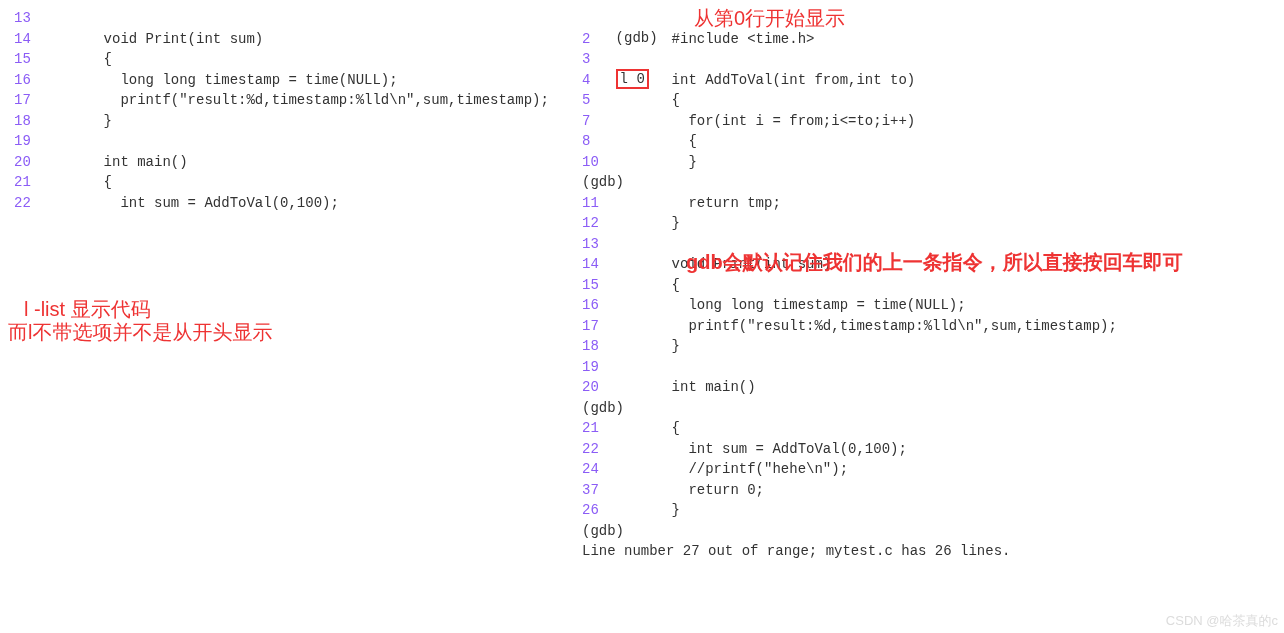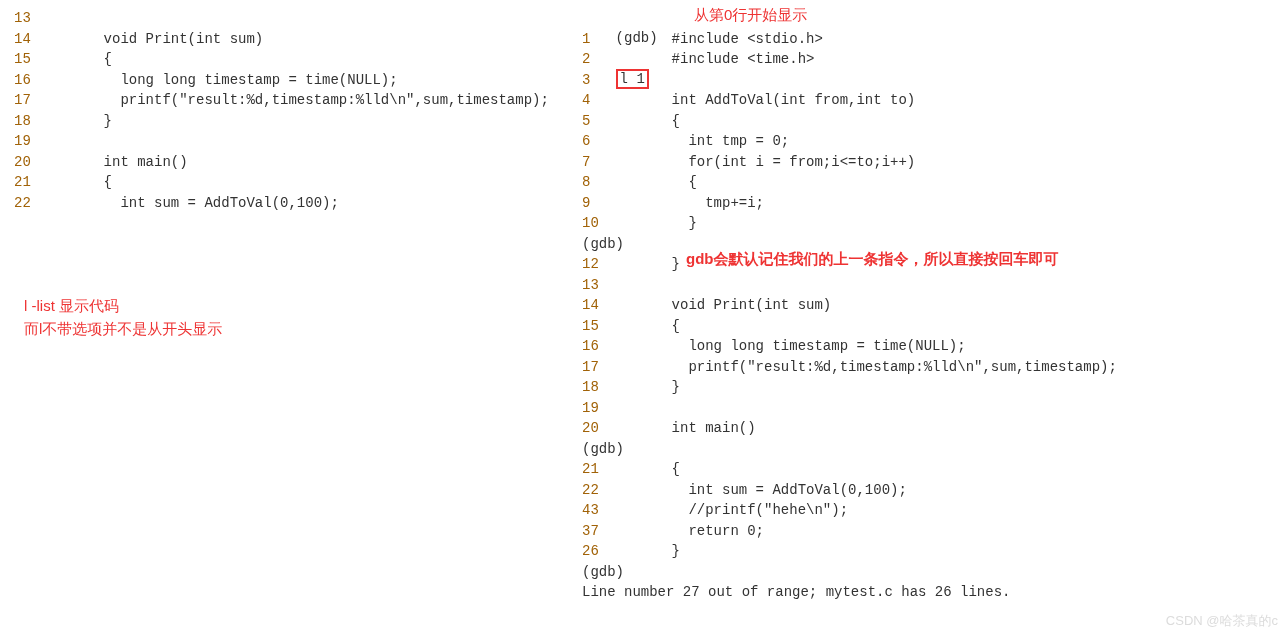--- a/index.html
+++ b/index.html
@@ -20,45 +20,45 @@
     }
     .left  { left: 14px;  width: 560px; }
     .right { left: 582px; width: 700px; }
     .row {
       white-space: pre;
       height: 20.5px;
     }
     .lineno {
       display: inline-block;
       width: 56px;
-      color: #a16207;
+      color: #8b5cf6;
     }
     .prompt {
       display: inline-block;
       color: #333;
     }
     .boxed {
       border: 2px solid #e33;
       padding: 0 2px;
       display: inline-block;
       line-height: 16px;
     }
     .anno-red {
       color: #e33;
       font-family: "Microsoft YaHei","PingFang SC",sans-serif;
-      font-size: 15px;
+      font-size: 20px;
       white-space: pre;
     }
     .left-anno1 {
       position: absolute;
       left: 24px; top: 295px;
     }
     .left-anno2 {
       position: absolute;
-      left: 24px; top: 318px;
+      left: 8px; top: 318px;
     }
     .right-anno-top {
       position: absolute;
       left: 694px; top: 4px;
     }
     .right-anno-mid {
       position: absolute;
       left: 686px; top: 248px; font-weight: bold;
     }
     .watermark {
@@ -88,47 +88,45 @@
     </div>
 </div>
 
 <div class="anno-red left-anno1">l -list 显示代码</div>
 <div class="anno-red left-anno2">而l不带选项并不是从开头显示</div>
 
 <div class="pane right">
   <div class="row">
     <span class="prompt">(gdb)</span>
     <span> </span>
-    <span class="boxed">l 1</span>
+    <span class="boxed">l 0</span>
   </div>
   <div id="right-block">
-      <div class="row"><span class="lineno">1</span><span>    #include &lt;stdio.h&gt;</span></div>
       <div class="row"><span class="lineno">2</span><span>    #include &lt;time.h&gt;</span></div>
       <div class="row"><span class="lineno">3</span><span></span></div>
       <div class="row"><span class="lineno">4</span><span>    int AddToVal(int from,int to)</span></div>
       <div class="row"><span class="lineno">5</span><span>    {</span></div>
-      <div class="row"><span class="lineno">6</span><span>      int tmp = 0;</span></div>
       <div class="row"><span class="lineno">7</span><span>      for(int i = from;i&lt;=to;i++)</span></div>
       <div class="row"><span class="lineno">8</span><span>      {</span></div>
-      <div class="row"><span class="lineno">9</span><span>        tmp+=i;</span></div>
       <div class="row"><span class="lineno">10</span><span>      }</span></div>
       <div class="row"><span>(gdb) </span></div>
+      <div class="row"><span class="lineno">11</span><span>      return tmp;</span></div>
       <div class="row"><span class="lineno">12</span><span>    }</span></div>
       <div class="row"><span class="lineno">13</span><span></span></div>
       <div class="row"><span class="lineno">14</span><span>    void Print(int sum)</span></div>
       <div class="row"><span class="lineno">15</span><span>    {</span></div>
       <div class="row"><span class="lineno">16</span><span>      long long timestamp = time(NULL);</span></div>
       <div class="row"><span class="lineno">17</span><span>      printf("result:%d,timestamp:%lld\n",sum,timestamp);</span></div>
       <div class="row"><span class="lineno">18</span><span>    }</span></div>
       <div class="row"><span class="lineno">19</span><span></span></div>
       <div class="row"><span class="lineno">20</span><span>    int main()</span></div>
       <div class="row"><span>(gdb) </span></div>
       <div class="row"><span class="lineno">21</span><span>    {</span></div>
       <div class="row"><span class="lineno">22</span><span>      int sum = AddToVal(0,100);</span></div>
-      <div class="row"><span class="lineno">43</span><span>      //printf("hehe\n");</span></div>
+      <div class="row"><span class="lineno">24</span><span>      //printf("hehe\n");</span></div>
       <div class="row"><span class="lineno">37</span><span>      return 0;</span></div>
       <div class="row"><span class="lineno">26</span><span>    }</span></div>
       <div class="row"><span>(gdb) </span></div>
       <div class="row"><span>Line number 27 out of range; mytest.c has 26 lines.</span></div>
     </div>
 </div>
 
 <div class="anno-red right-anno-top">从第0行开始显示</div>
 <div class="anno-red right-anno-mid">gdb会默认记住我们的上一条指令，所以直接按回车即可</div>
 

